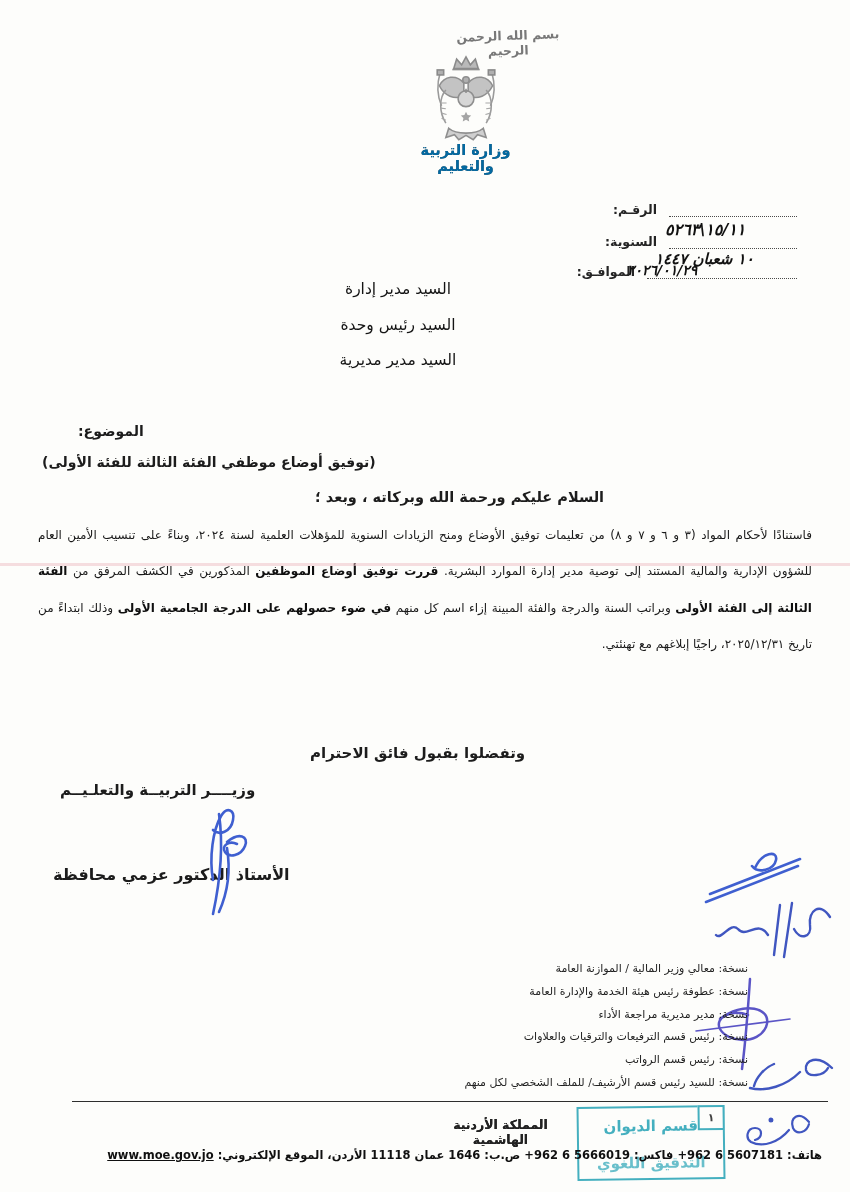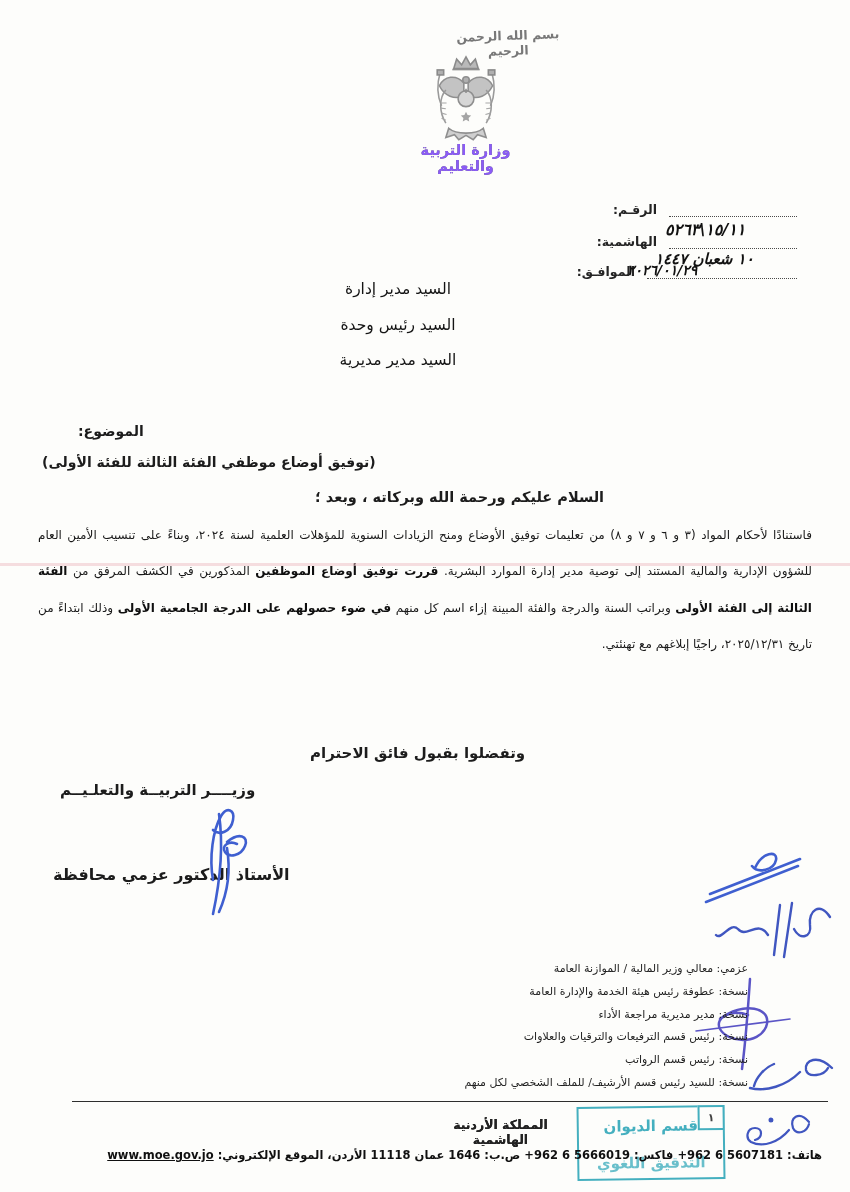--- a/index.html
+++ b/index.html
@@ -12,21 +12,21 @@
   }
   .abs { position:absolute; }
   .ltr-ov { direction:ltr; unicode-bidi:bidi-override; display:inline-block; }
   .ltr { direction:ltr; unicode-bidi:isolate; display:inline-block; }
 
   
   .bismillah { top:28px; left:448px; width:120px; font-size:12.5px; color:#787878;
     font-weight:bold; text-align:center; transform:rotate(-2deg); letter-spacing:.5px; }
   .emblem { top:54px; left:430px; }
   .ministry-callig { top:142px; left:398px; width:135px; text-align:center;
-    font-size:14.5px; font-weight:bold; color:#8b5cf6; text-shadow:0 0 .6px #5d5d5d; }
+    font-size:14.5px; font-weight:bold; color:#0369a1; text-shadow:0 0 .6px #5d5d5d; }
 
   
   .ref-block { top:198px; left:595px; width:230px; font-size:12.5px; }
   .ref-row { position:absolute; right:28px; display:flex; flex-direction:row; align-items:flex-end; gap:12px; }
   .ref-label { font-weight:bold; color:#242424; white-space:nowrap; }
   .dots { border-bottom:1.6px dotted #4a4a4a; width:128px; height:12px; }
   .ref-val { position:absolute; font-weight:bold; color:#111; white-space:nowrap;font-style:italic; }
 
   
   .addr-block { top:272px; left:272px; width:252px; text-align:center;
@@ -110,21 +110,21 @@
 
   <div class="abs ref-block">
     <div class="ref-row" style="top:4px;">
       <span class="dots"></span>
       <span class="ref-label">الرقـم:</span>
     </div>
     <span class="ref-val ltr-ov" style="top:22px; left:70px; font-size:16px; letter-spacing:2px;">٥٢٦٣\١٥/١١</span>
 
     <div class="ref-row" style="top:36px;">
       <span class="dots"></span>
-      <span class="ref-label">الهاشمية:</span>
+      <span class="ref-label">السنوية:</span>
     </div>
     <span class="ref-val" style="top:52px; left:60px; font-size:15px; letter-spacing:1.5px;">١٠ شعبان ١٤٤٧</span>
 
     <div class="ref-row" style="top:66px;">
       <span class="dots" style="width:150px;"></span>
       <span class="ref-label">الموافـق:</span>
     </div>
     <span class="ref-val" style="top:64px; left:32px; font-size:14px; letter-spacing:2px;">٢٠٢٦/٠١/٢٩</span>
   </div>
 
@@ -184,21 +184,21 @@
   </div>
   <div class="abs" style="top:1108px; left:735px;">
     <svg class="ink" width="82" height="48" viewBox="0 0 82 48" fill="none" stroke="#4056c0" stroke-width="2.2" stroke-linecap="round">
       <path d="M74,14 C64,2 54,10 58,20 C62,28 72,24 74,16"></path>
       <path d="M54,22 C44,34 28,40 16,34 C10,30 12,20 20,20 C28,20 28,30 20,32"></path>
       <circle cx="36" cy="12" r="1.4" fill="#4056c0"></circle>
     </svg>
   </div>
 
   <div class="abs cc-list">
-    <div>عزمي: معالي وزير المالية / الموازنة العامة</div>
+    <div>نسخة: معالي وزير المالية / الموازنة العامة</div>
     <div>نسخة: عطوفة رئيس هيئة الخدمة والإدارة العامة</div>
     <div>نسخة: مدير مديرية مراجعة الأداء</div>
     <div>نسخة: رئيس قسم الترفيعات والترقيات والعلاوات</div>
     <div>نسخة: رئيس قسم الرواتب</div>
     <div>نسخة: للسيد رئيس قسم الأرشيف/ للملف الشخصي  لكل منهم</div>
   </div>
 
   <div class="abs footer-rule"></div>
 
   <div class="abs stamp">

